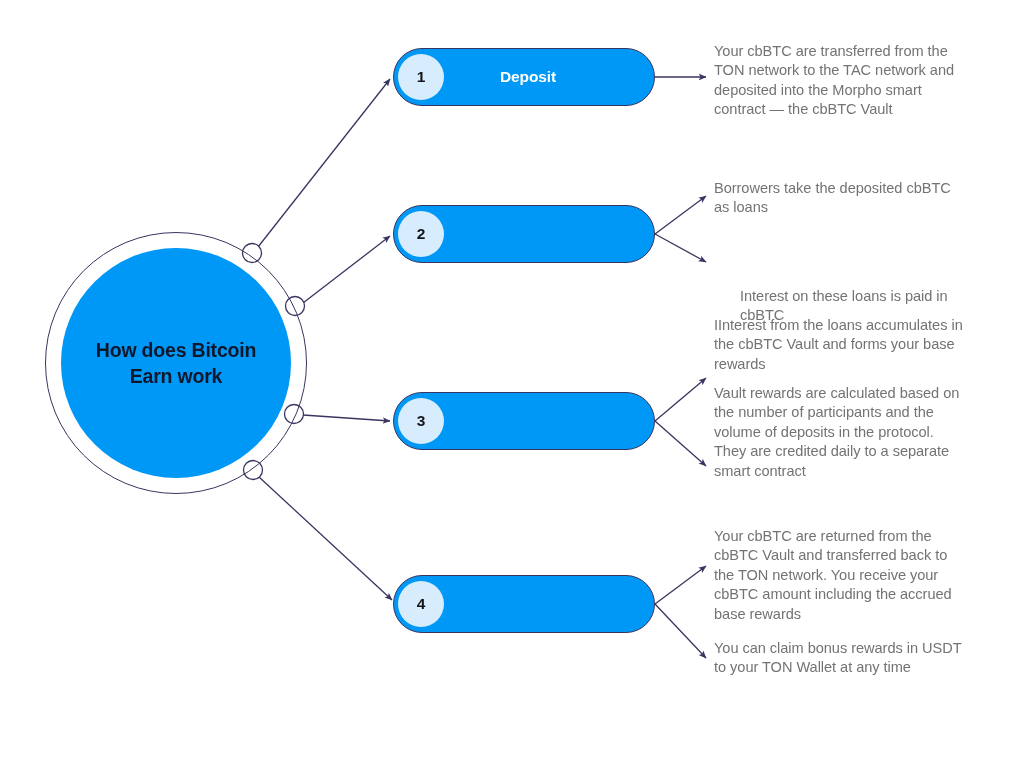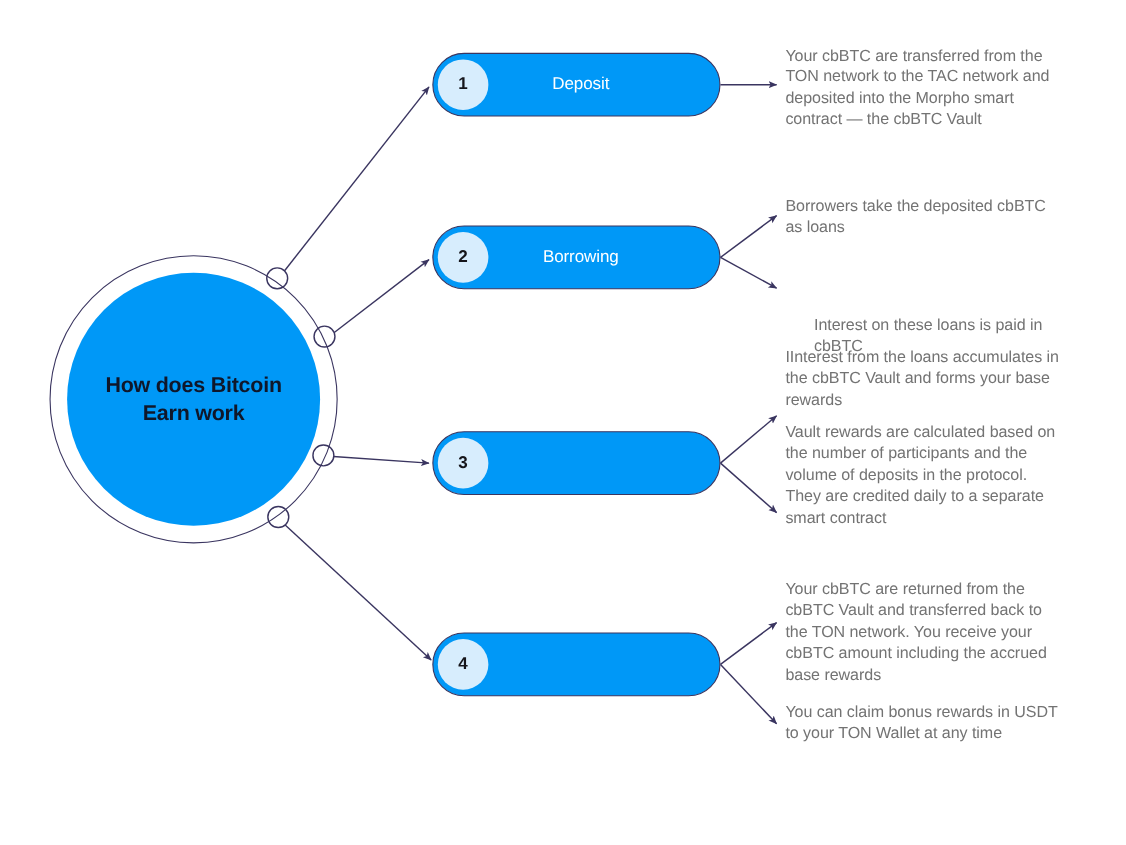--- a/index.html
+++ b/index.html
@@ -79,21 +79,21 @@
     justify-content: center;
     color: #15151a;
     font-size: 15.5px;
     font-weight: bold;
   }
   .pill-label {
     flex: 1;
     text-align: center;
     color: #ffffff;
     font-size: 15.5px;
-    font-weight: normal;
+    font-weight: bold;
     letter-spacing: -0.1px;
     padding-right: 42px;
   }
   
   .note {
     position: absolute;
     width: 254px;
     font-size: 14.6px;
     line-height: 1.33;
     color: #737373;
@@ -147,21 +147,20 @@
   </div>
 
   <div class="pill" style="left:393px; top:48px; width:262px;">
     <div class="pill-badge">1</div>
     <div class="pill-label">Deposit</div>
   </div>
   <div class="note" style="left:714px; top:42px;">Your cbBTC are transferred from the TON network to the TAC network and deposited into the Morpho smart contract — the cbBTC Vault</div>
 
   <div class="pill" style="left:393px; top:205px; width:262px;">
     <div class="pill-badge">2</div>
-    <div class="pill-label">Borrowing</div>
   </div>
   <div class="note" style="left:714px; top:179px;">Borrowers take the deposited cbBTC as loans</div>
   <div class="note" style="left:740px; top:240px;margin-top:47px;">Interest on these loans is paid in cbBTC</div>
 
   <div class="pill" style="left:393px; top:392px; width:262px;">
     <div class="pill-badge">3</div>
   </div>
   <div class="note" style="left:714px; top:316px;">IInterest from the loans accumulates in the cbBTC Vault and forms your base rewards</div>
   <div class="note" style="left:714px; top:384px;">Vault rewards are calculated based on the number of participants and the volume of deposits in the protocol. They are credited daily to a separate smart contract</div>
 

